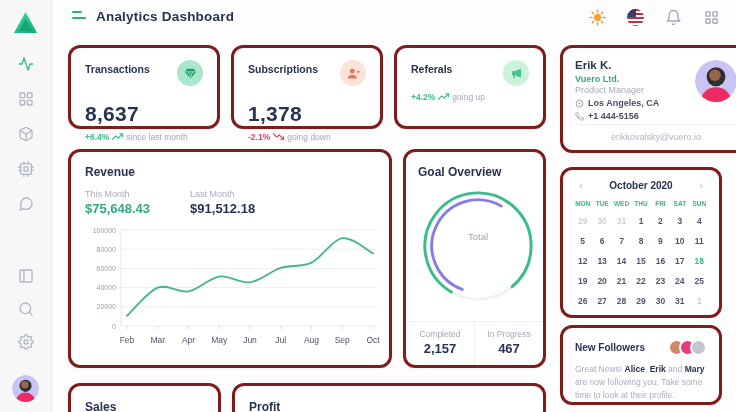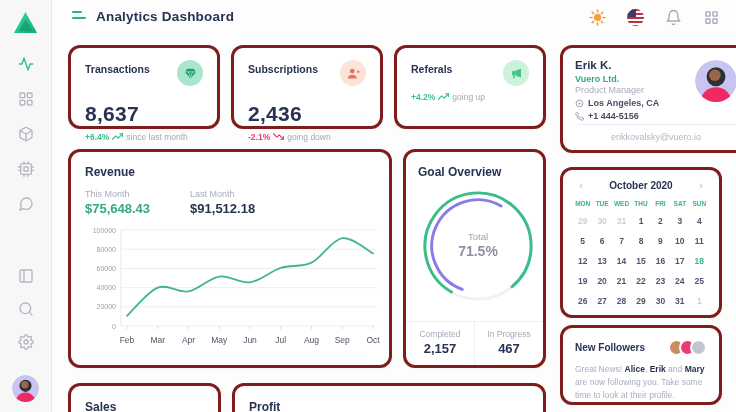--- a/index.html
+++ b/index.html
@@ -261,21 +261,21 @@
     <span class="stat-label">Subscriptions</span>
     <span class="stat-bubble bubble-peach">
       <svg viewBox="0 0 16 16" fill="#e2755f">
           <circle cx="6.5" cy="5" r="3"></circle>
           <path d="M1 14c0-3 2.5-4.5 5.5-4.5S12 11 12 14z"></path>
           <rect x="12" y="5.2" width="3.6" height="1.4" rx=".7"></rect>
           <rect x="13.1" y="4.1" width="1.4" height="3.6" rx=".7"></rect>
         </svg>
       </span>
   </div>
-  <div class="stat-value">2,436</div>
+  <div class="stat-value">1,378</div>
   <div class="delta down">
     <b>-2.1%</b>
 
     <svg class="tr-icon tr-down" viewBox="0 0 24 24" fill="none" stroke="currentColor" stroke-width="2.5" stroke-linecap="round" stroke-linejoin="round">
         <polyline points="1 6 8.5 13.5 13.5 8.5 23 18"></polyline>
         <polyline points="17 18 23 18 23 12"></polyline>
       </svg>
     <span>going down</span>
   </div>
 </div>
@@ -353,21 +353,20 @@
 <div class="card goal-card">
   <div class="card-title">Goal Overview</div>
   <div class="gauge-wrap">
     <svg width="120" height="118" viewBox="0 0 120 120">
         <circle cx="60" cy="60" r="54" fill="none" stroke="#f1f1f6" stroke-width="3"></circle>
         <path d="M 32.99999999999999 106.76537180435969 A 54 54 0 1 1 94.71053092307318 101.36639992842477" fill="none" stroke="#3bbd89" stroke-width="3" stroke-linecap="round"></path>
         <path d="M 43.92505326369357 104.16555317693769 A 47 47 0 1 1 83.49999999999997 19.296806022131364" fill="none" stroke="#8a7ce8" stroke-width="3" stroke-linecap="round"></path>
       </svg>
     <div class="gauge-center">
       <div class="t1">Total</div>
-      <div class="t2">71.5%</div>
     </div>
   </div>
   <div class="goal-footer">
     <div class="goal-cell">
       <div class="lbl">Completed</div>
       <div class="val">2,157</div>
     </div>
     <div class="goal-cell">
       <div class="lbl">In Progress</div>
       <div class="val">467</div>

